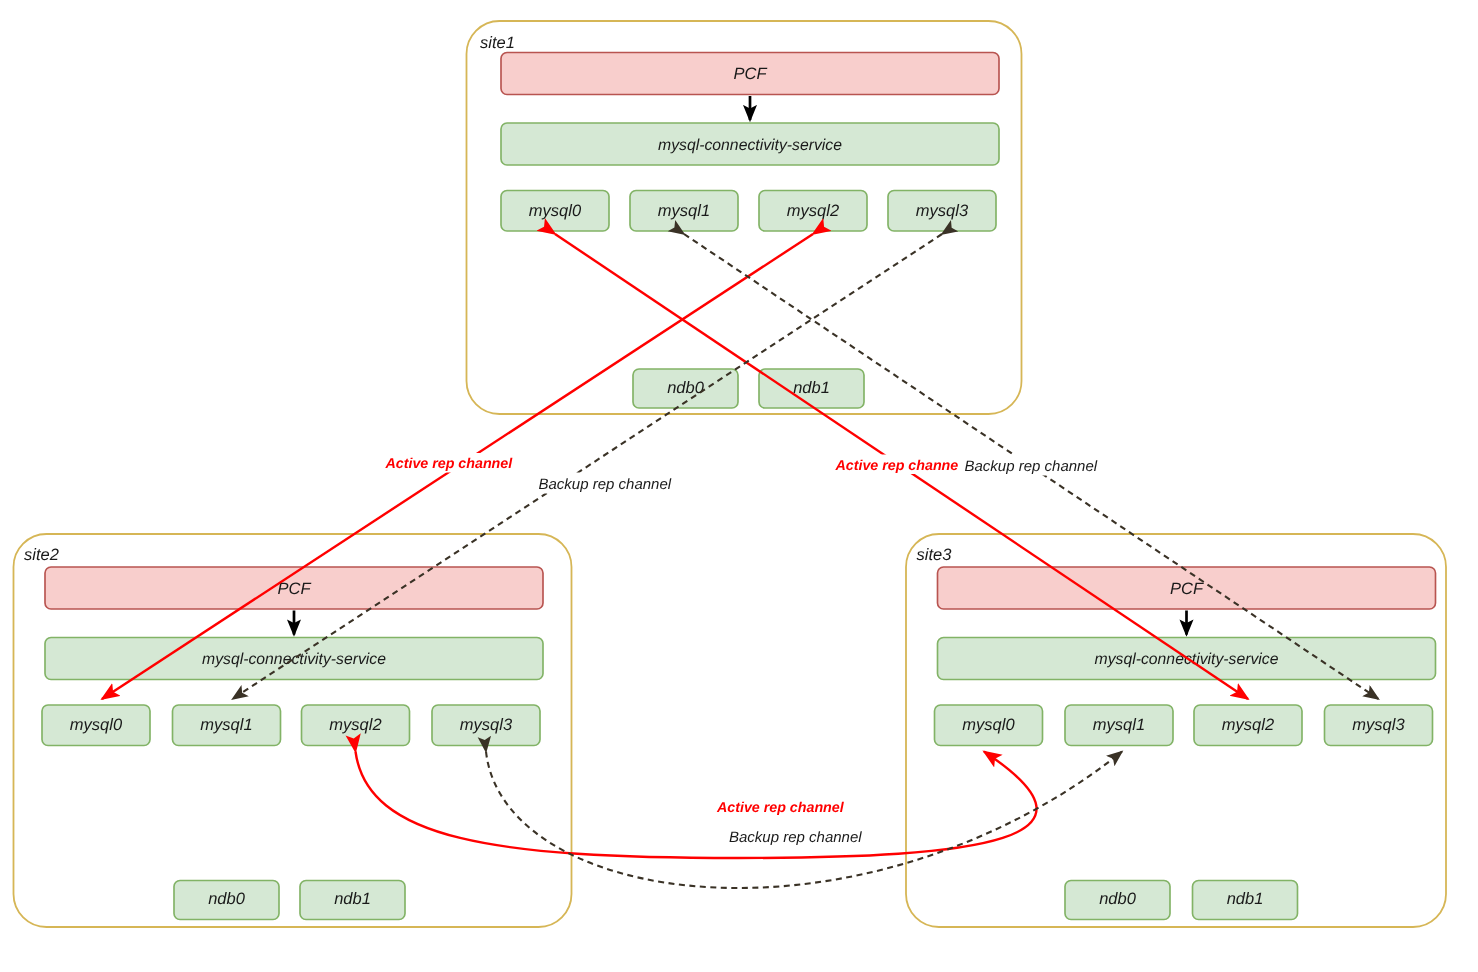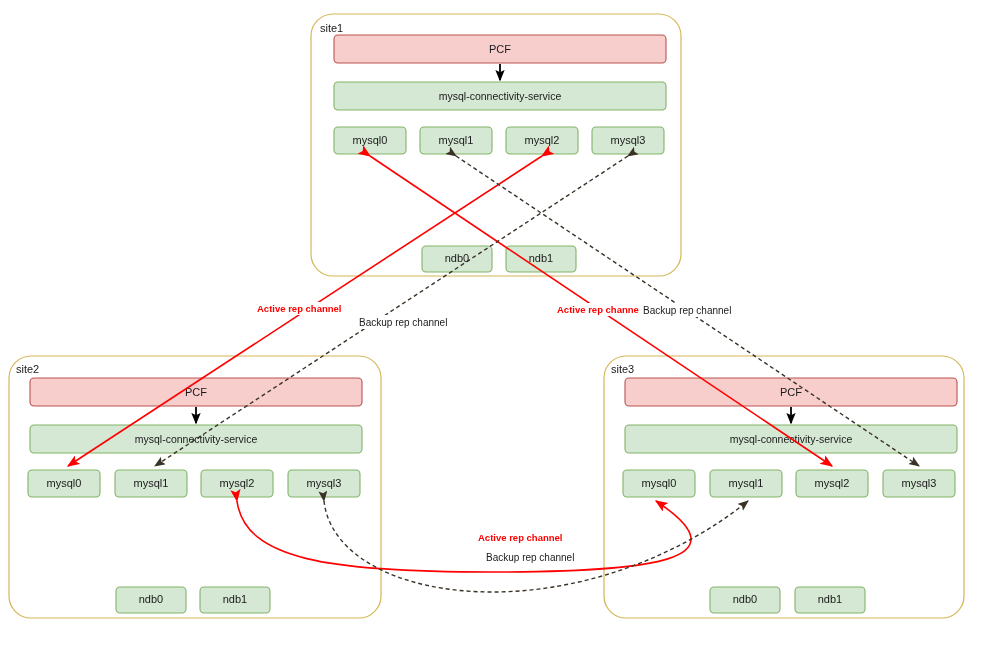--- a/index.html
+++ b/index.html
@@ -10,20 +10,21 @@
   body {
     width: 985px;
     height: 648px;
     font-family: "Liberation Sans", sans-serif;
     overflow: hidden;
   }
   #diagram-root {
     position: relative;
     width: 799px;
     height: 648px;
+    font-style: italic;
   }
   svg#diagram-svg {
     position: absolute;
     top: 0;
     left: 0;
     width: 985px;
     height: 648px;
     display: block;
   }
   .site-frame {

